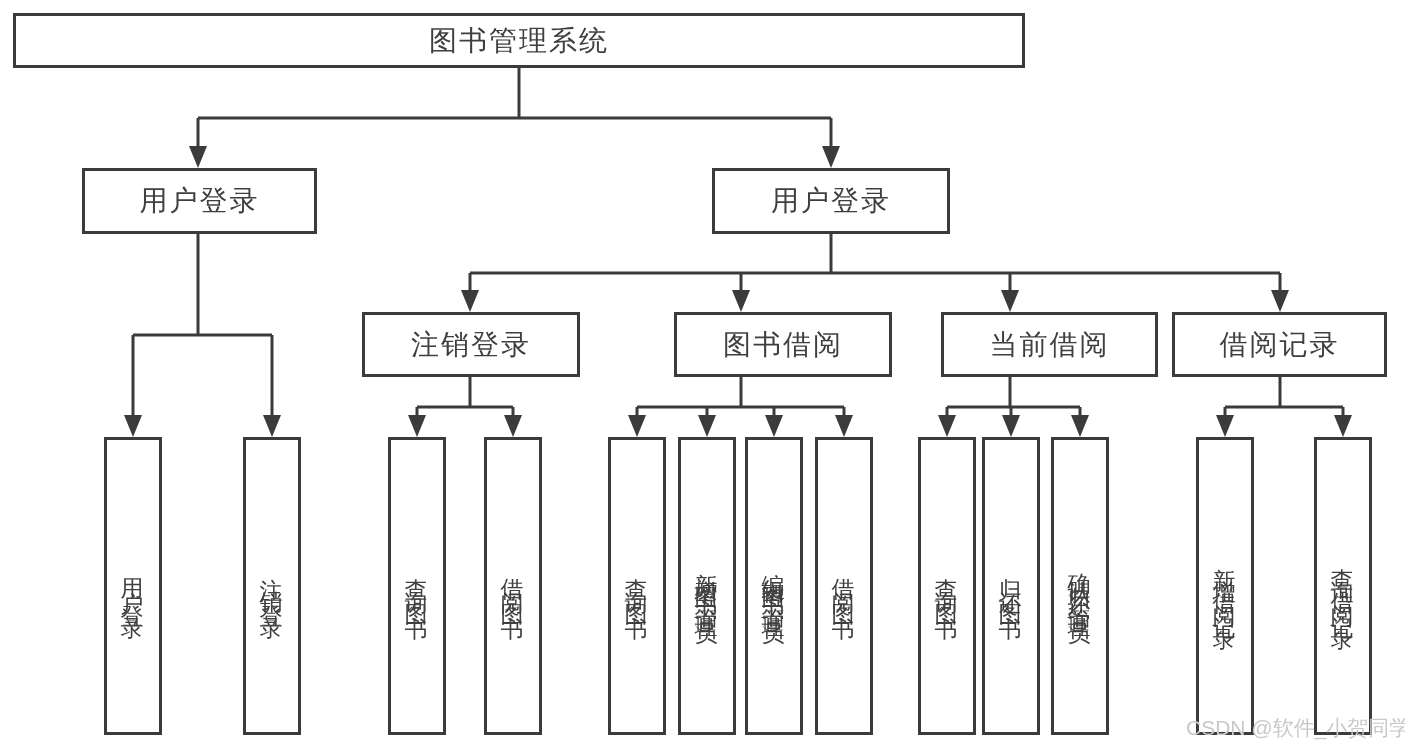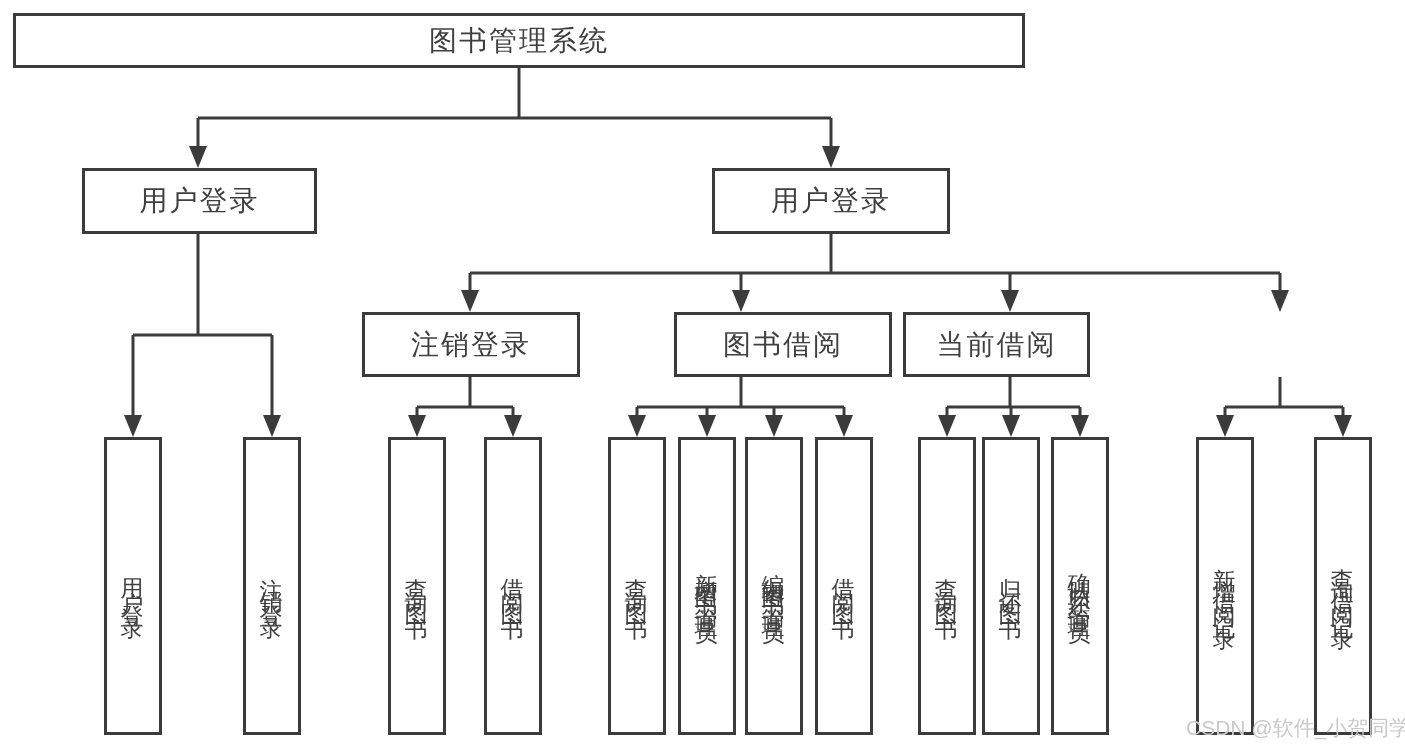--- a/index.html
+++ b/index.html
@@ -101,21 +101,22 @@
     </g>
   </svg>
 
   <div class="node" style="left:13px;top:13px;width:1012px;height:55px;">图书管理系统</div>
 
   <div class="node" style="left:82px;top:168px;width:235px;height:66px;">用户登录</div>
   <div class="node" style="left:712px;top:168px;width:238px;height:66px;">用户登录</div>
 
   <div class="node" style="left:362px;top:312px;width:218px;height:65px;">注销登录</div>
   <div class="node" style="left:632px;top:312px;width:218px;height:65px;margin-left:42px;">图书借阅</div>
-  <div class="node" style="left:903px;top:312px;width:187px;height:65px;">当前借阅</div>
+  <div class="node" style="left:941px;top:312px;width:217px;height:65px;">当前借阅</div>
+  <div class="node" style="left:1172px;top:312px;width:215px;height:65px;">借阅记录</div>
 
   <div class="node leaf" style="left:104px;top:437px;width:58px;height:298px;">用户登录</div>
   <div class="node leaf" style="left:243px;top:437px;width:58px;height:298px;">注销登录</div>
 
   <div class="node leaf" style="left:388px;top:437px;width:58px;height:298px;">查询图书</div>
   <div class="node leaf" style="left:484px;top:437px;width:58px;height:298px;">借阅图书</div>
 
   <div class="node leaf" style="left:608px;top:437px;width:58px;height:298px;">查询图书</div>
   <div class="node leaf long" style="left:678px;top:437px;width:58px;height:298px;">新增图书（管理员）</div>
   <div class="node leaf long" style="left:745px;top:437px;width:58px;height:298px;">编辑图书（管理员）</div>

